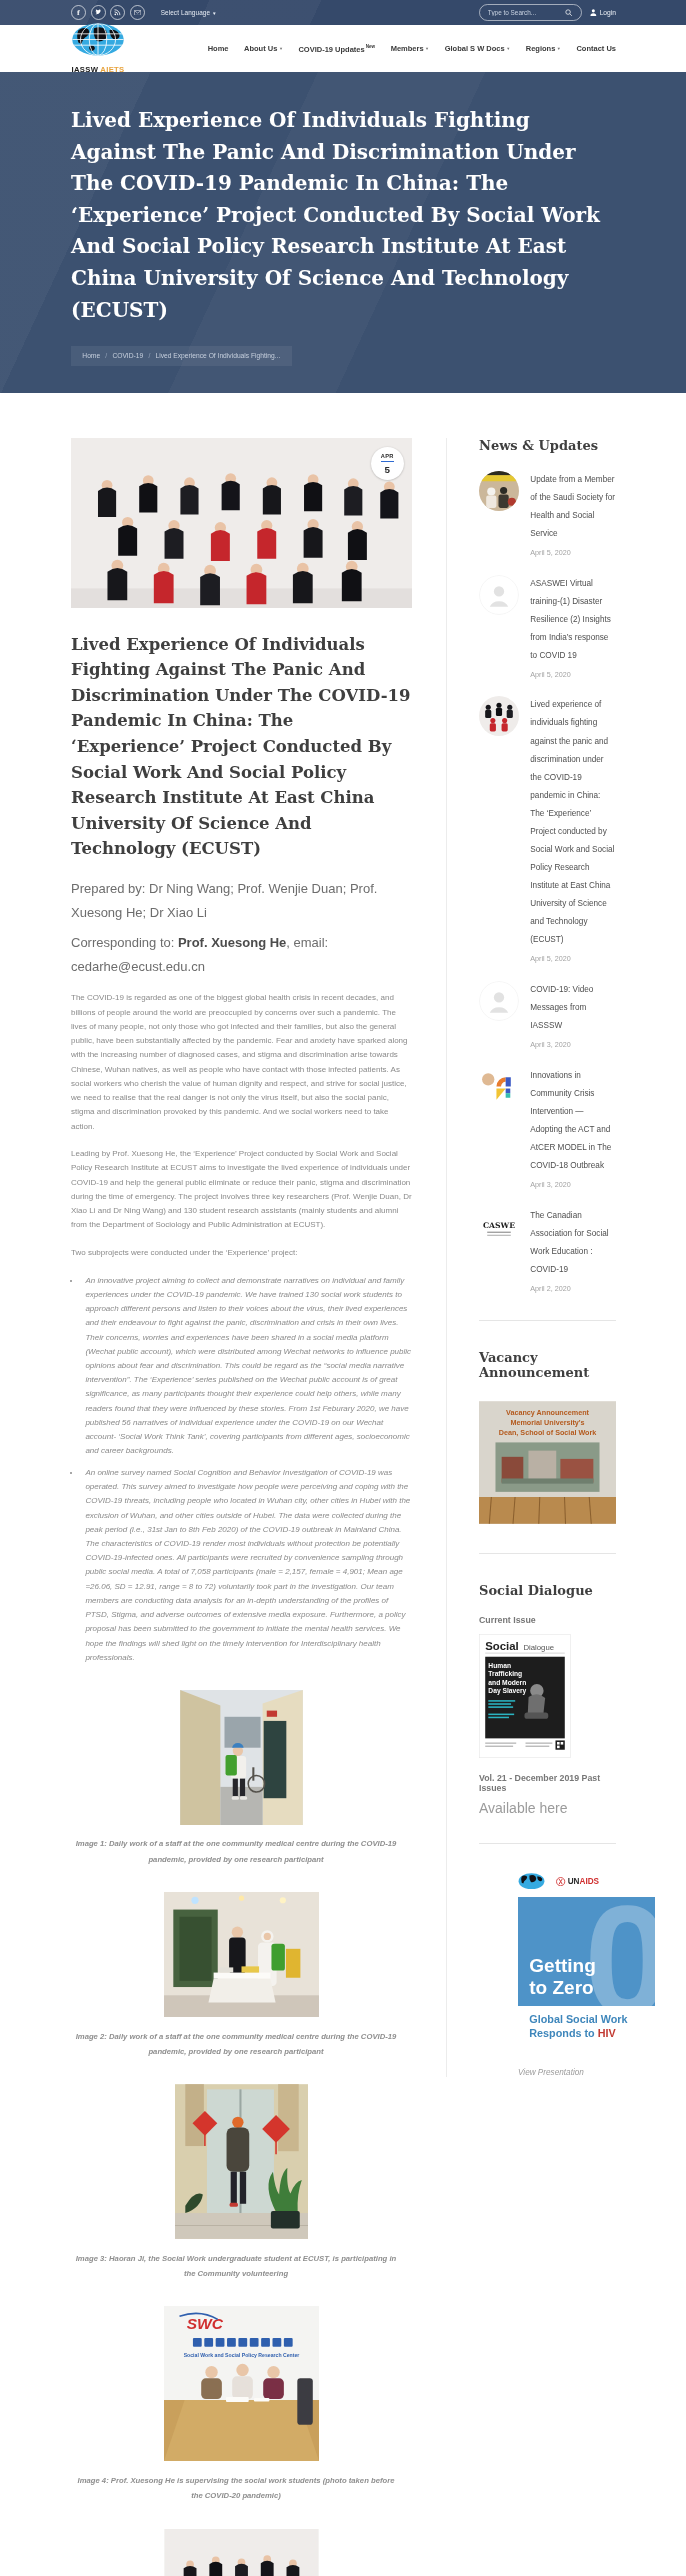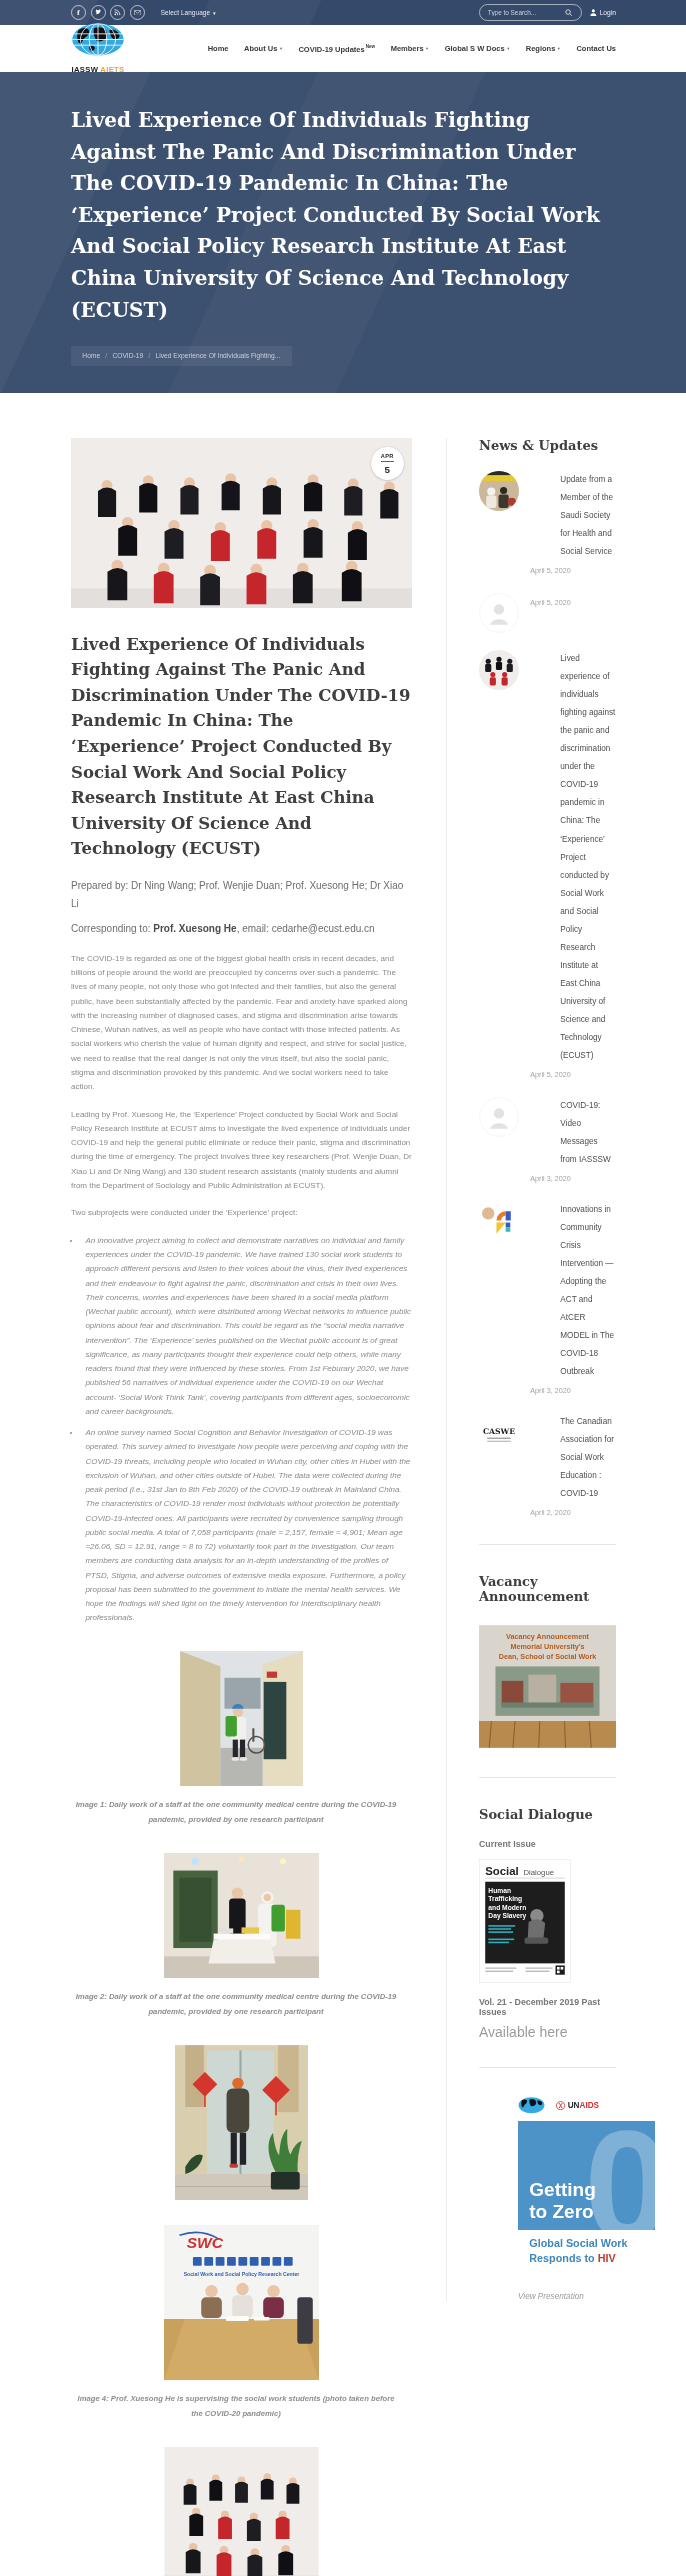--- a/index.html
+++ b/index.html
@@ -47,35 +47,35 @@
   .sidebar { width:170px; margin-left:auto; border-left:0.5px solid #ececec; padding-left:32px; }
 
   
   .featured { position:relative; width:341px; }
   .date-badge { position:absolute; top:9.3px; right:8.2px; width:33px; height:33px; background:#fff; border-radius:50%; display:flex; flex-direction:column; align-items:center; justify-content:center; box-shadow:0 0.5px 2.1px rgba(0,0,0,.25); }
   .date-badge .m { font-size:5.7px; font-weight:bold; color:#2b2b2b; letter-spacing:0.3px; }
   .date-badge .bar { width:13.4px; height:1.5px; background:#2e6ad1; margin:1.5px 0; }
   .date-badge .d { font-size:9.8px; font-weight:bold; color:#2b2b2b; }
 
   .article-title { font-family:"DejaVu Serif", serif; font-weight:bold; color:#3f3f3f; font-size:16.5px; line-height:1.55; margin:21.6px 0 15.5px 0; }
-  .meta { font-size:10px; color:#6d6d6d; line-height:1.8; margin-bottom:7.2px; }
+  .meta { font-size:13px; color:#6d6d6d; line-height:1.8; margin-bottom:7.2px; }
   .meta b { color:#4c4c4c; }
   .article-body p { font-size:8px; color:#8a8a8a; line-height:1.78; margin:13.4px 0; }
   .article-body ul { margin:5.2px 0 5.2px 10.3px;font-style:italic; }
   .article-body li { font-size:8px; color:#8a8a8a; line-height:1.78; margin-bottom:7.2px; padding-left:4.1px; }
   figure { margin:25px auto 20.6px auto; text-align:center; }
   figure svg { display:block; margin:0 auto; }
   figcaption { font-size:7.7px; font-weight:bold; font-style:italic; color:#8f8f8f; line-height:2; margin-top:11.3px; max-width:330px; }
 
   
   .widget h3 { font-family:"DejaVu Serif", serif; font-weight:bold; color:#3f3f3f; font-size:13px; margin-bottom:17.5px; }
   .news-item { display:flex; margin-bottom:17.5px; }
   .news-thumb { width:40px; height:40px; flex:0 0 40px; border-radius:50%; overflow:hidden; margin-right:11.3px;font-weight:bold; }
   .news-thumb svg { display:block; }
-  .news-title { font-size:8.2px; color:#4e4e4e; line-height:2.2; cursor:pointer;margin-left:30px; }
+  .news-title { font-size:8.2px; color:#4e4e4e; line-height:2.2; cursor:pointer; }
   .news-date { font-size:7.2px; color:#a3a3a3; margin-top:5.2px; }
   .widget-sep { border:none; border-top:0.5px solid #e5e5e5; margin:27px 0 29px 0; }
 
   .vacancy-poster { margin-top:3.1px; cursor:pointer; }
   .sd-subhead { font-size:8.8px; font-weight:bold; color:#777; margin:3.1px 0 9.3px 0; }
   .sd-vol { font-size:8.8px; font-weight:bold; color:#777; margin:12.4px 0 7.2px 0; }
   .sd-available { font-size:14px; color:#9b9b9b; cursor:pointer; }
 
   .gtz-card { margin-top:6px;padding-left:39px; }
   .gtz-logos { display:flex; align-items:center; margin-bottom:7.2px; }
@@ -326,20 +326,21 @@
           <rect x="108" y="170" width="12" height="62" fill="#23232a"></rect>
               <rect x="126" y="170" width="12" height="62" fill="#23232a"></rect>
           <rect x="106" y="230" width="16" height="8" rx="3" fill="#c23a32"></rect>
             </g>
           <g fill="#3f7d3a">
               <path d="M196,248 q-26,-50 -6,-78 q4,34 12,44 q2,-40 16,-52 q-2,38 6,50 q8,-22 22,-26 q-10,28 -8,62z"></path>
             </g>
           <rect x="186" y="246" width="56" height="34" rx="4" fill="#23302a"></rect>
           <path d="M20,236 q18,-30 34,-22 q-4,26 -34,36z" fill="#2e4a2c"></path>
         </svg>
+        <figcaption>Image 3: Haoran Ji, the Social Work undergraduate student at ECUST, is participating in the Community volunteering</figcaption>
       </figure>
 
       <figure>
         <svg width="155" height="155" viewBox="0 0 300 300">
           <rect width="300" height="300" fill="#f4f4f2"></rect>
           <text x="44" y="44" font-family="Liberation Sans, sans-serif" font-style="italic" font-weight="bold" font-size="30" fill="#d02f2f">SWC</text>
           <path d="M30,20 q40,-14 74,6" stroke="#2f5fae" stroke-width="3" fill="none"></path>
           <g fill="#2f5fae">
               <rect x="56" y="62" width="17" height="17" rx="2"></rect>
               <rect x="78" y="62" width="17" height="17" rx="2"></rect>
@@ -424,20 +425,21 @@
 
         <div class="news-item">
           <span class="news-thumb">
             <svg width="40" height="40" viewBox="0 0 78 78">
                 <circle cx="39" cy="39" r="38" fill="#fff" stroke="#ececec"></circle>
                 <circle cx="39" cy="32" r="10" fill="#e2e2e2"></circle>
                 <path d="M21,62 a19,16 0 0 1 36,0 z" fill="#e2e2e2"></path>
               </svg>
           </span>
           <div>
+              <div class="news-title">ASASWEI Virtual training-(1) Disaster Resilience (2) Insights from India’s response to COVID 19</div>
               <div class="news-date">April 5, 2020</div>
             </div>
         </div>
 
         <div class="news-item">
           <span class="news-thumb">
             <svg width="40" height="40" viewBox="0 0 78 78">
                 <rect width="78" height="78" fill="#efecea"></rect>
                 <g>
                   <circle cx="18" cy="22" r="5" fill="#17171b"></circle>

